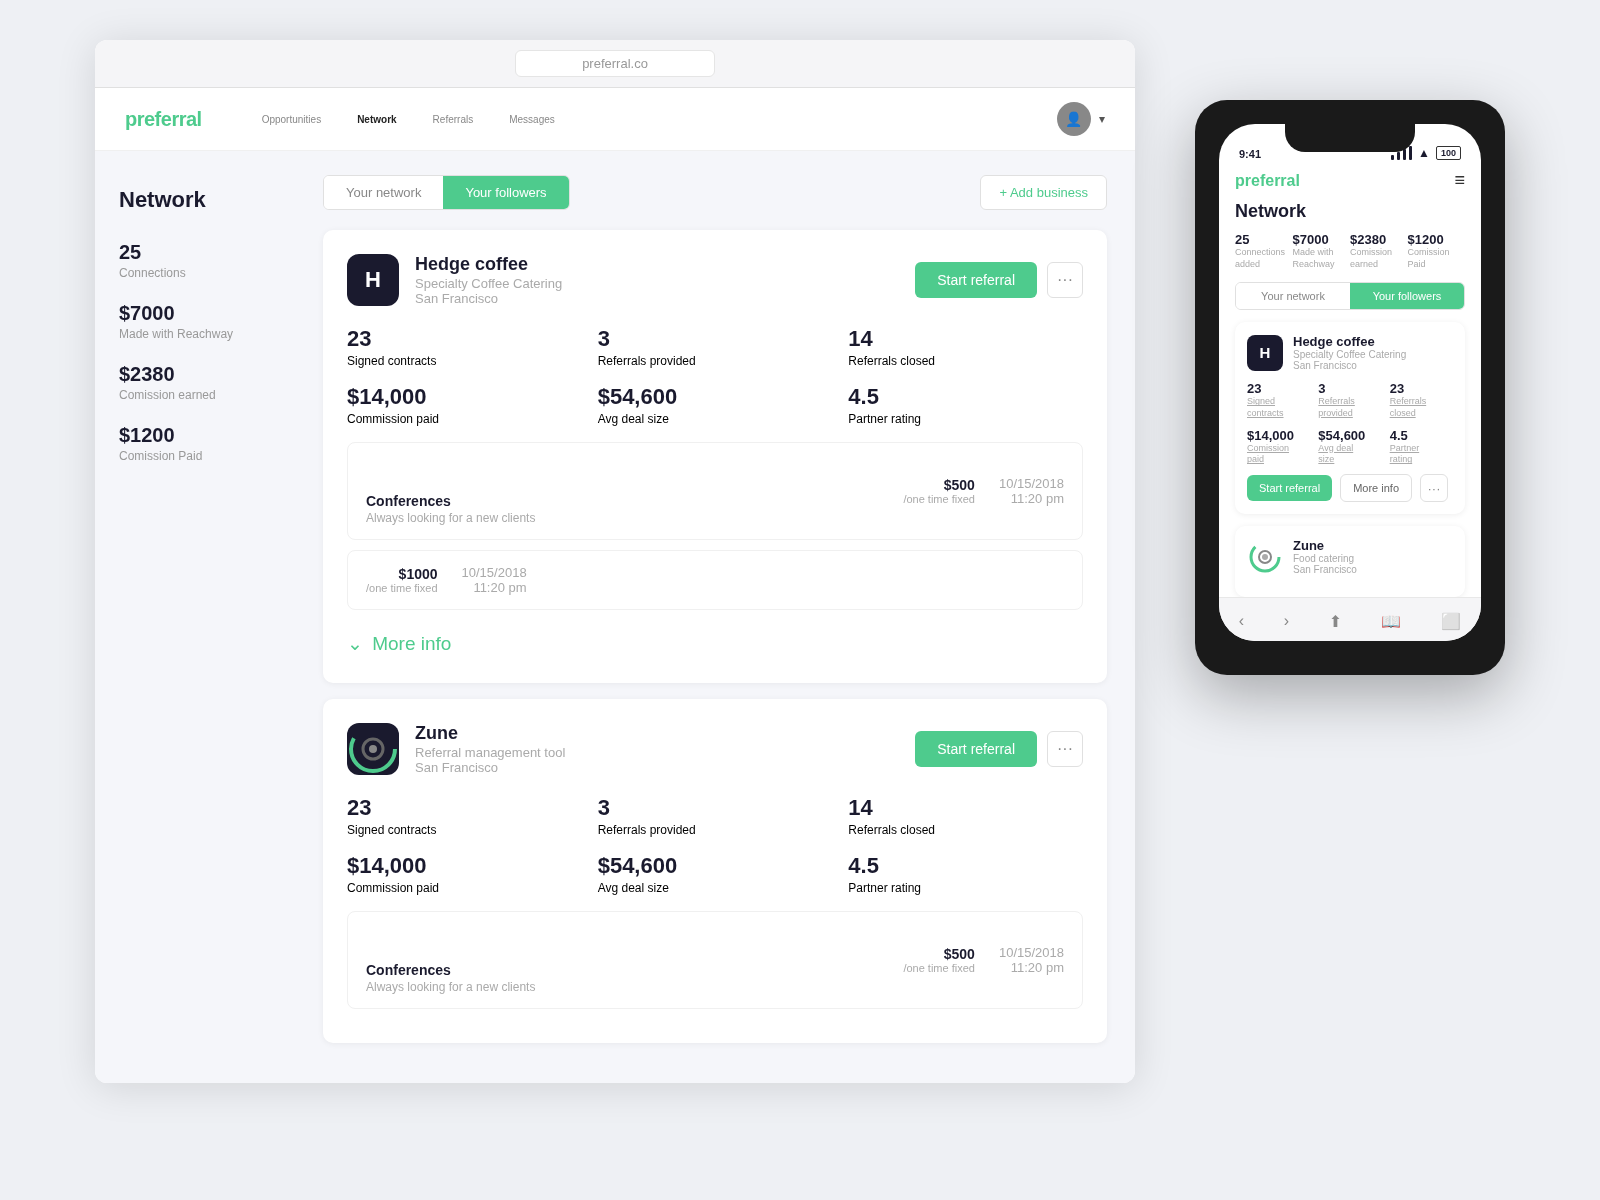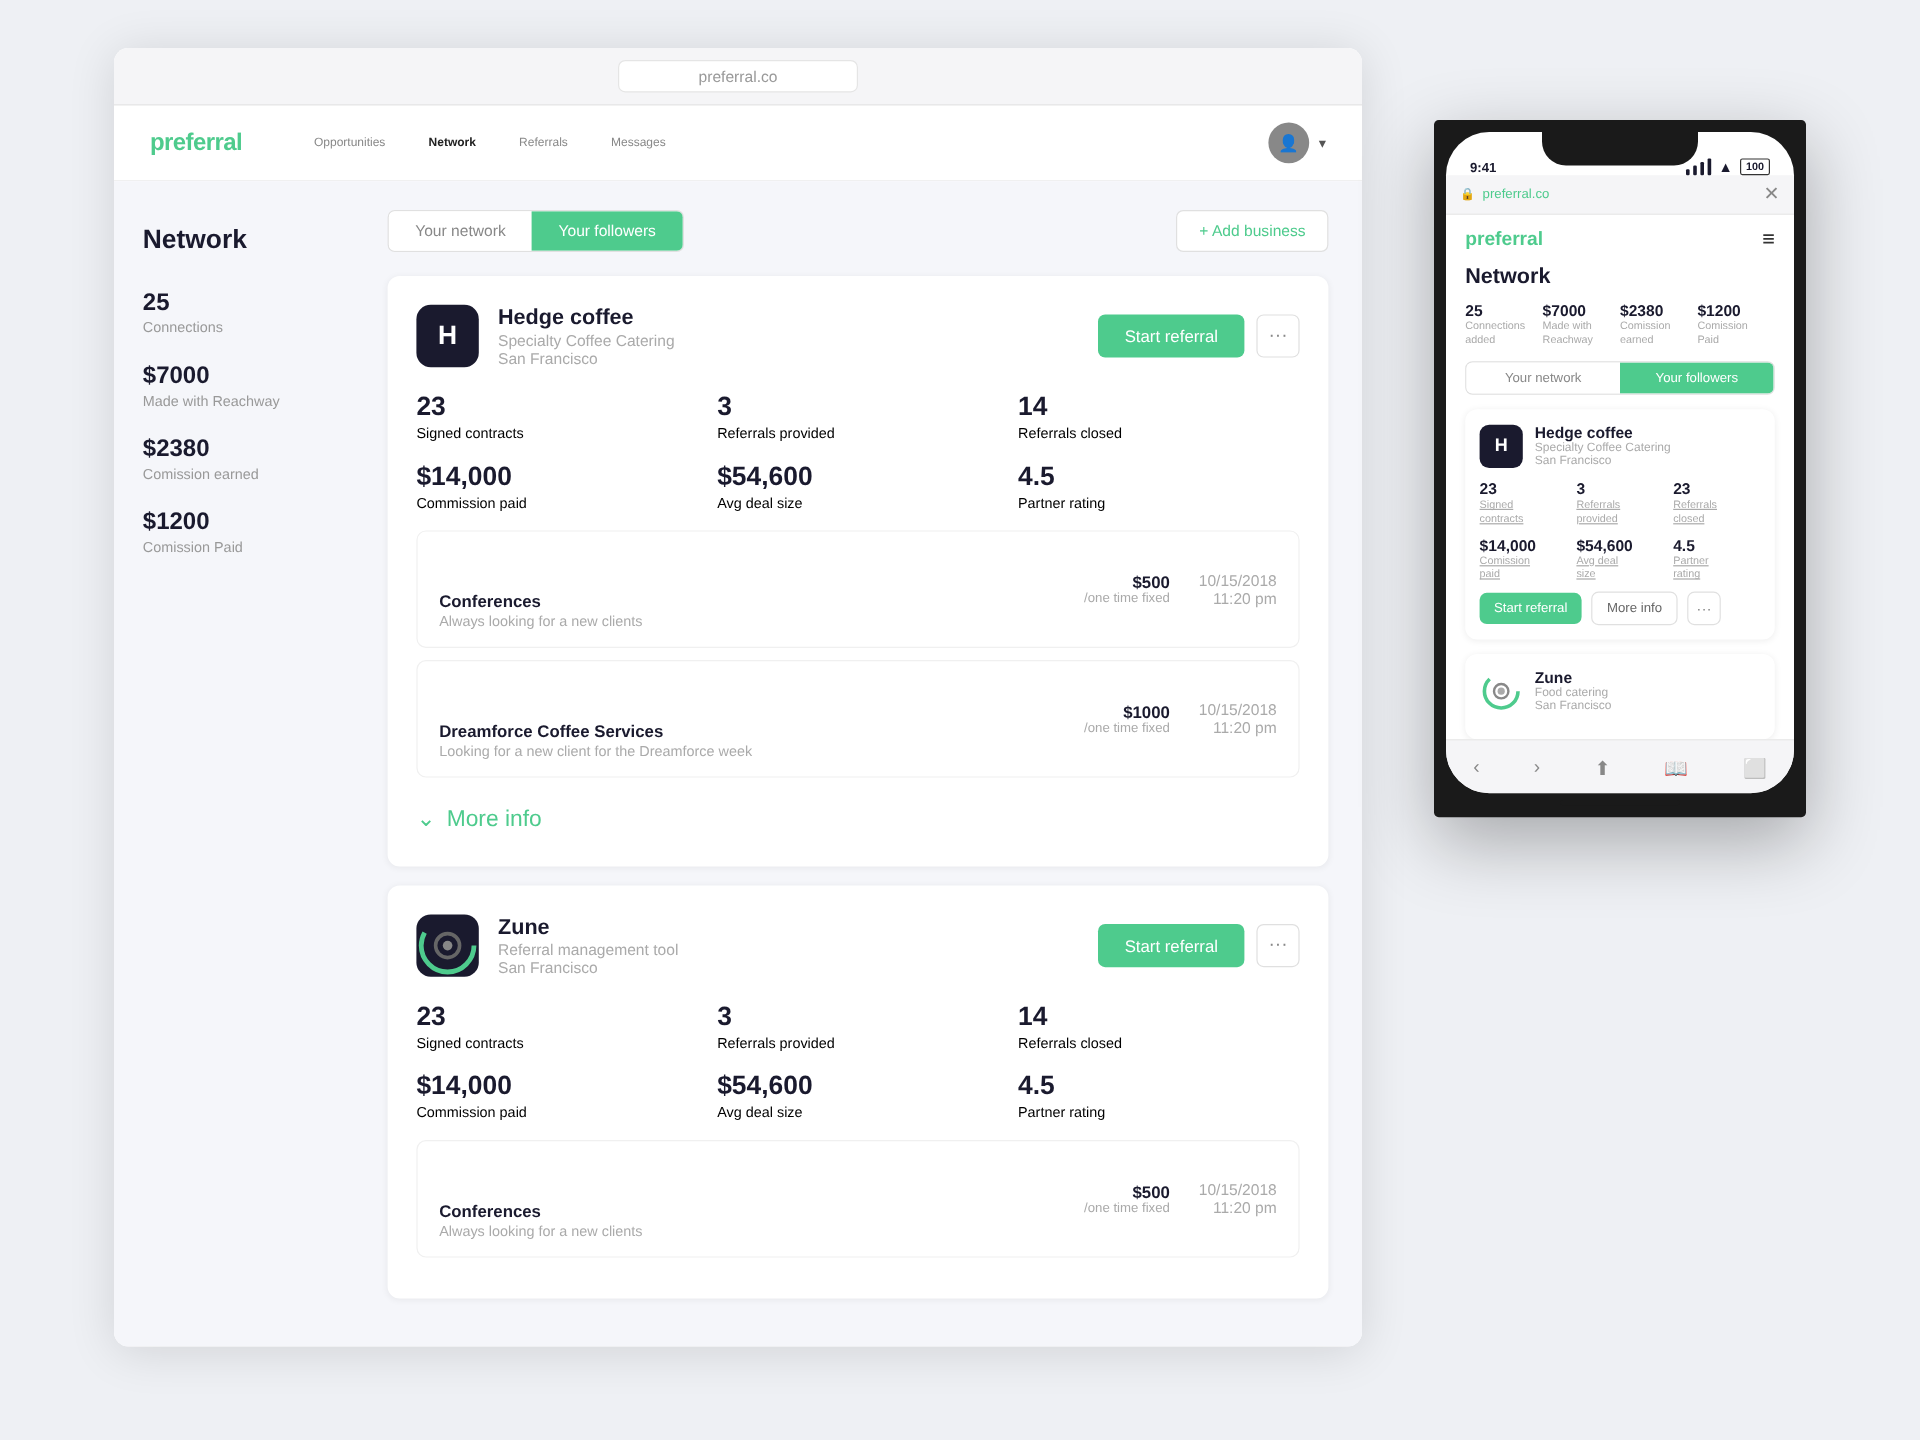--- a/index.html
+++ b/index.html
@@ -289,22 +289,22 @@
     }
     .more-info-link span { margin-right: 4px; }
 
     
     .phone-container {
       width: 310px;
       margin-top: 60px;
     }
     .phone {
       background: #1a1a1a;
-      border-radius: 4px;
-      padding: 10px;
+      border-radius: 32px;
+      padding: 24px;
       box-shadow: 0 20px 60px rgba(0,0,0,0.3);
       position: relative;
     }
     .phone-screen {
       background: #fff;
       border-radius: 36px;
       overflow: hidden;
       position: relative;
     }
     .phone-notch {
@@ -607,24 +607,20 @@
           <div class="service-price">
             <div class="price-val">$500</div>
             <div class="price-type">/one time fixed</div>
           </div>
           <div class="service-date">
             <div>10/15/2018</div>
             <div>11:20 pm</div>
           </div>
         </div>
         <div class="service-item">
-          <div class="service-info">
-            <div class="service-name">Dreamforce Coffee Services</div>
-            <div class="service-desc">Looking for a new client for the Dreamforce week</div>
-          </div>
           <div class="service-price">
             <div class="price-val">$1000</div>
             <div class="price-type">/one time fixed</div>
           </div>
           <div class="service-date">
             <div>10/15/2018</div>
             <div>11:20 pm</div>
           </div>
         </div>
         <div class="more-info-link">
@@ -709,27 +705,20 @@
             <div class="signal-bar" style="height:5px;"></div>
             <div class="signal-bar" style="height:8px;"></div>
             <div class="signal-bar" style="height:11px;"></div>
             <div class="signal-bar" style="height:14px;"></div>
           </div>
           <span style="font-size:12px;">▲</span>
           <span style="font-size:12px;border:1.5px solid #333;padding:1px 4px;border-radius:2px;font-size:9px;font-weight:700;">100</span>
         </div>
       </div>
 
-      <div class="phone-browser-bar">
-        <span>
-          <span class="phone-lock-icon">🔒</span>
-          <span>preferral.co</span>
-        </span>
-        <span class="phone-close">✕</span>
-      </div>
 
       <div class="phone-nav">
         <div class="phone-logo">preferral</div>
         <div class="phone-menu-icon">≡</div>
       </div>
 
       <div class="phone-section-title">Network</div>
 
       <div class="phone-stats-row">
         <div class="phone-stat">

